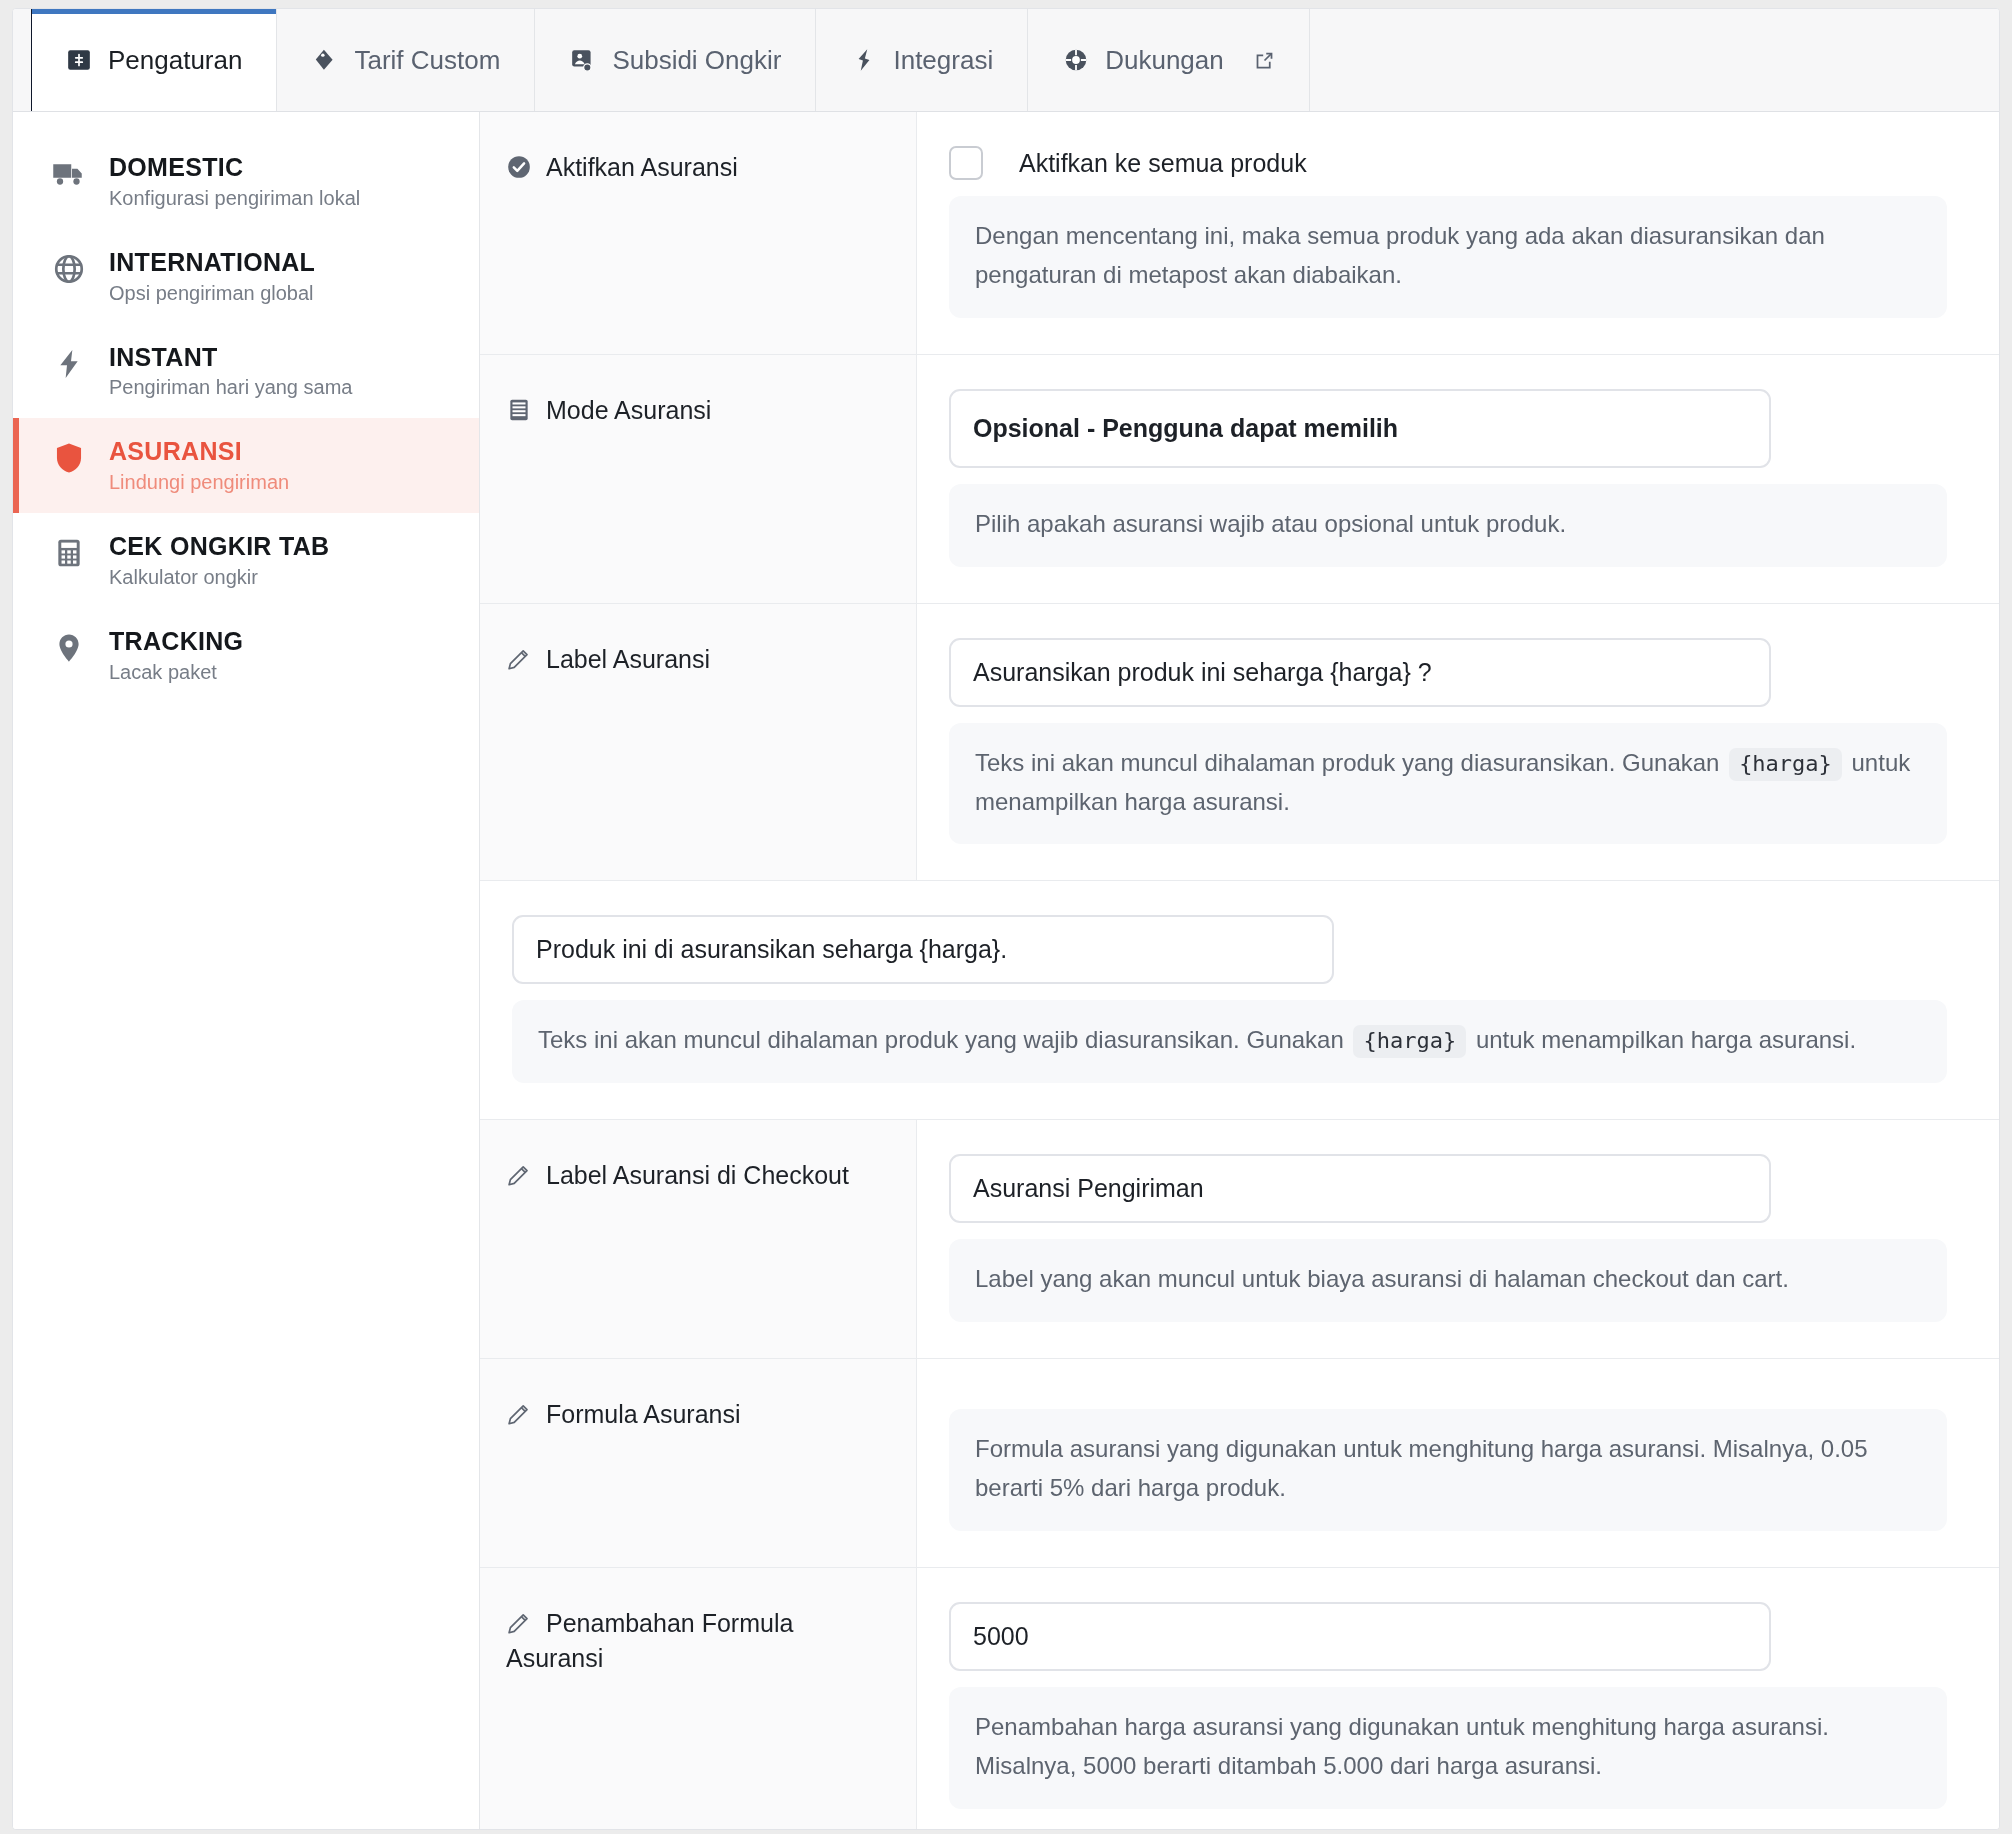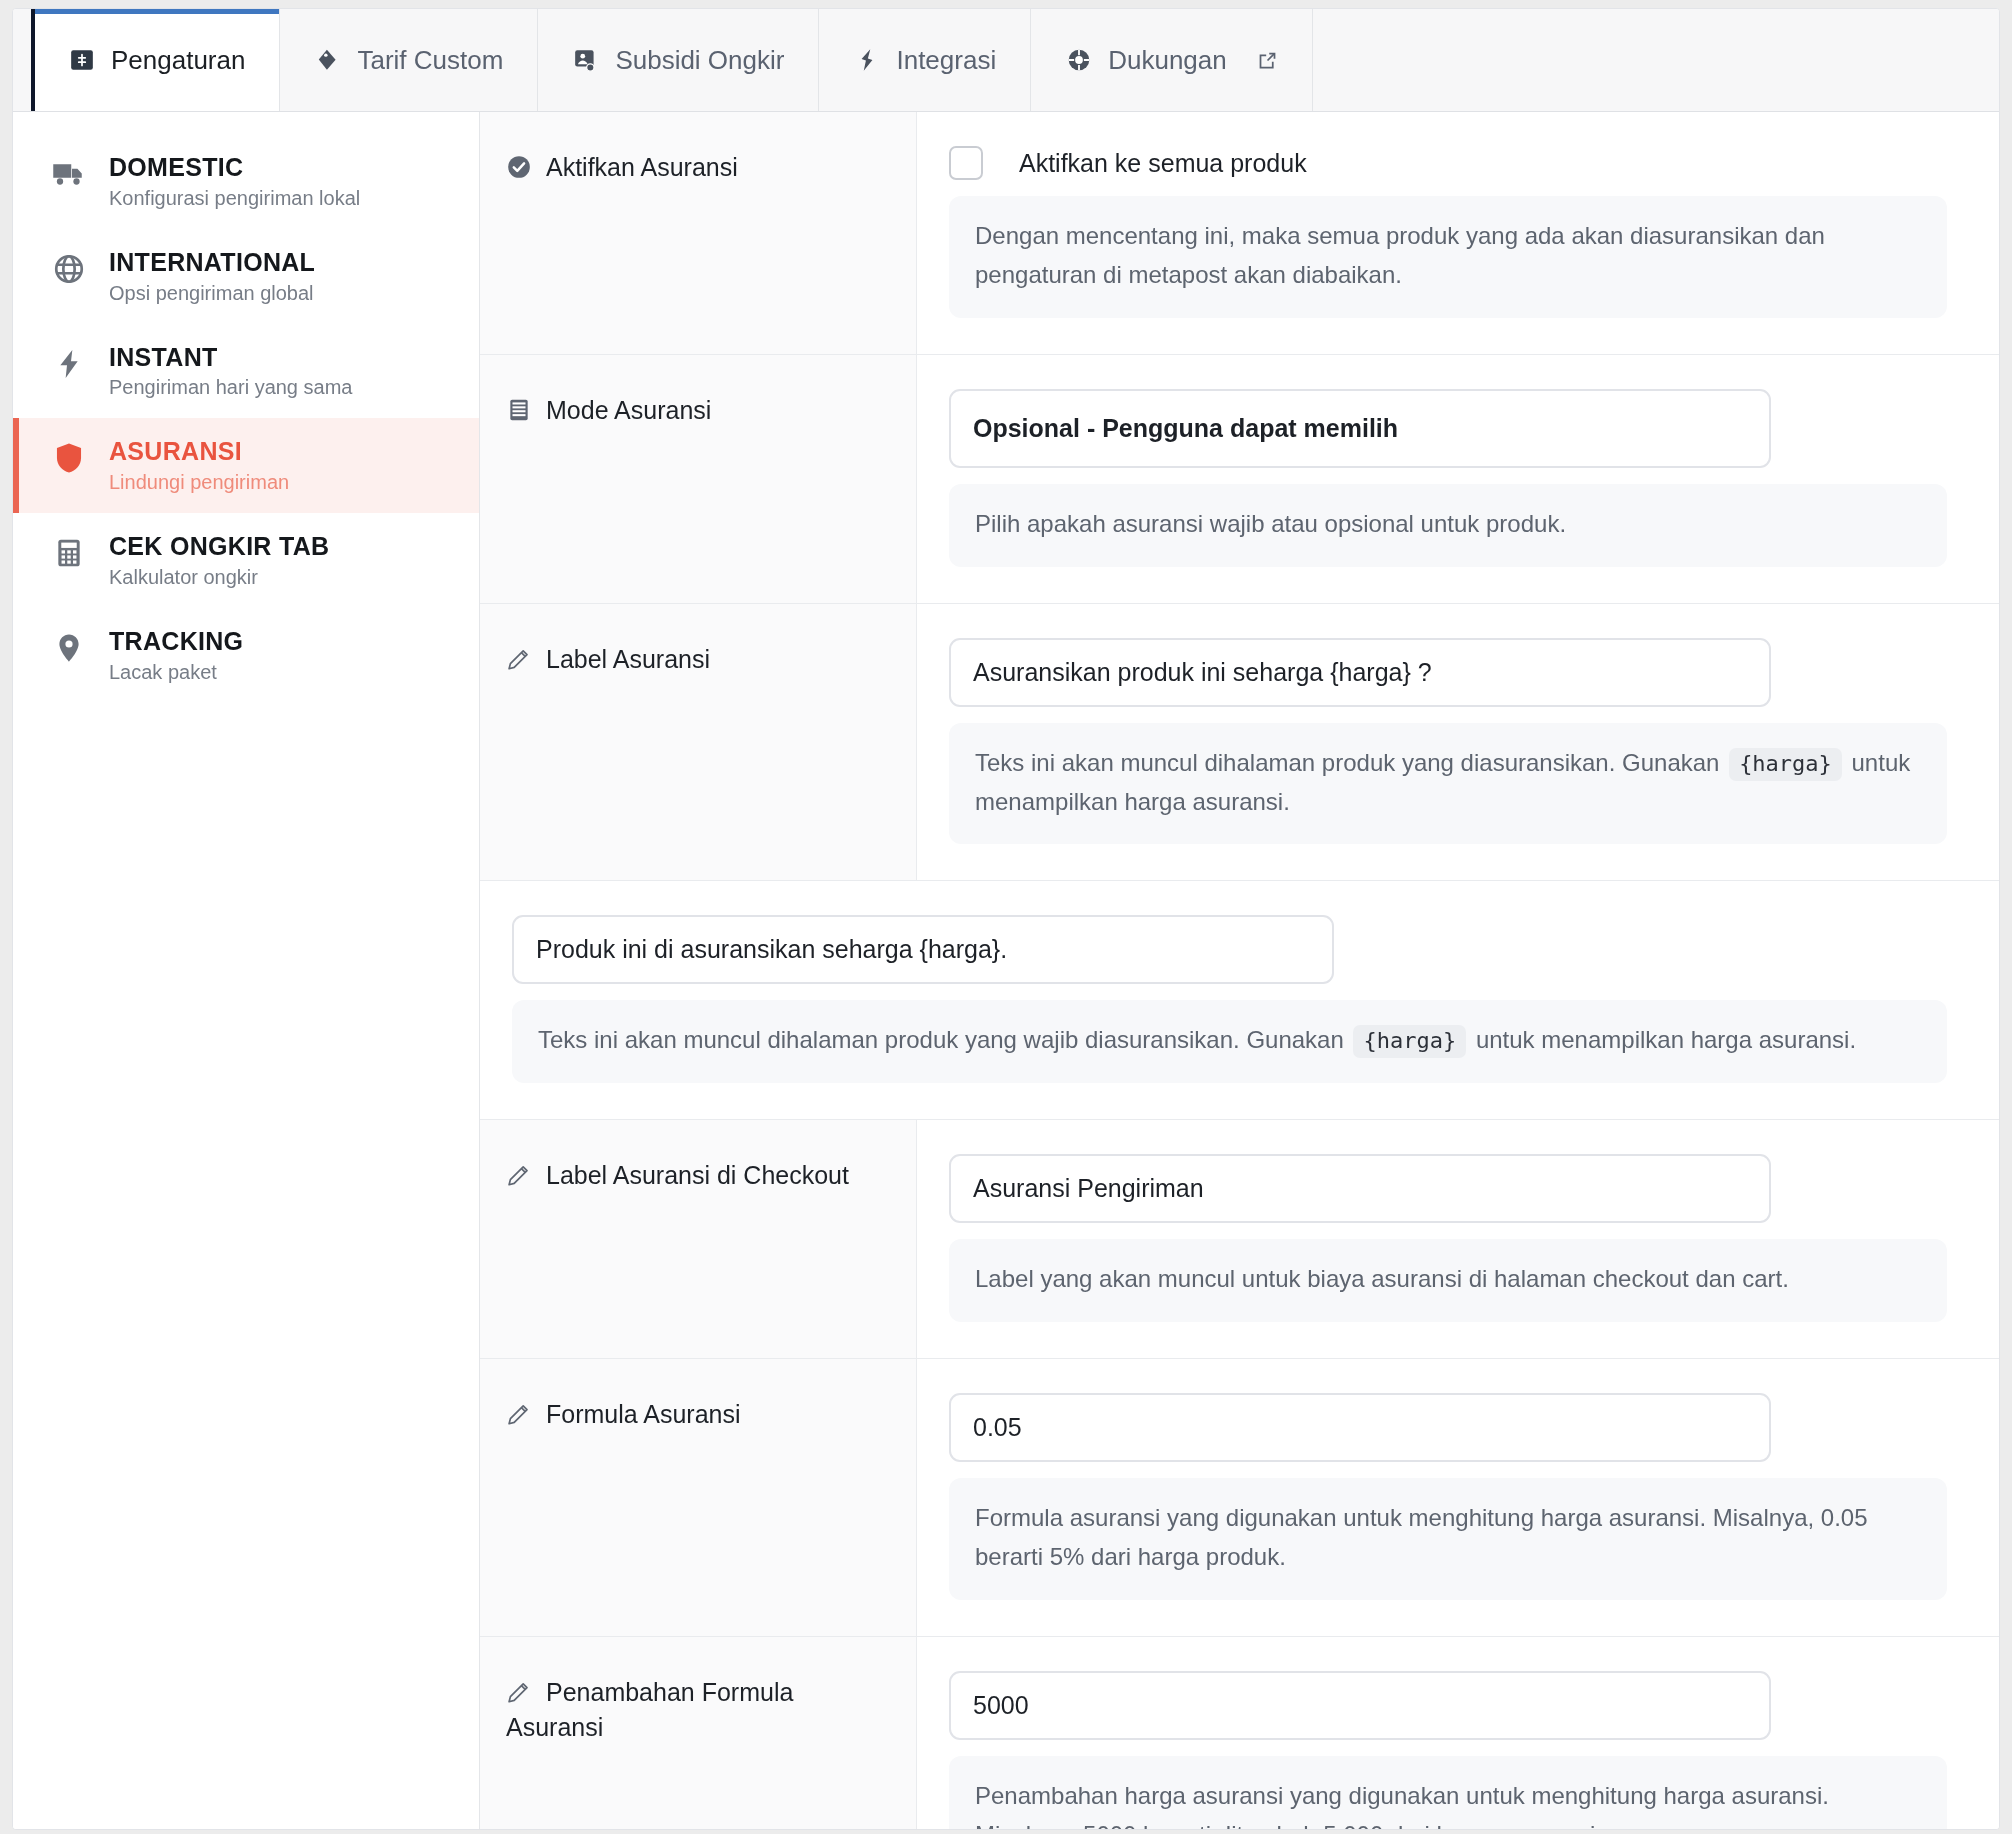--- a/index.html
+++ b/index.html
@@ -37,21 +37,21 @@
     padding: 0 34px;
     font-size: 26px;
     color: #5a6270;
     background: #f7f7f8;
     border-right: 1px solid #e3e5e8;
     border-left: 1px solid transparent;
     cursor: pointer;
     position: relative;
     white-space: nowrap;
   }
-  .tab:first-child { border-left: 4px solid #0f172a; }
+  .tab:first-child { border-left: 1px solid #0f172a; }
   .tab.active {
     background: #ffffff;
     color: #1b1f24;
     box-shadow: inset 0 5px 0 0 #3f77c0;
   }
   .tab .tico { display: inline-flex; width: 26px; height: 26px; align-items: center; justify-content: center; }
   .tab .tico svg { display:block; }
   .ext-ico { margin-left: 14px; display:inline-flex; }
 
   
@@ -441,21 +441,20 @@
             <div class="lbl">
               <span class="lico">
                 <svg width="24" height="24" viewBox="0 0 24 24" fill="none" stroke="currentColor" stroke-width="1.7" stroke-linejoin="round">
                     <path d="M17.2 2.8 21 6.6 8.2 19.4l-5.1 1.3 1.3-5.1z"></path>
                     <path d="M15.4 4.6 19.2 8.4"></path>
                   </svg>
               </span><span>Formula Asuransi</span>
             </div>
           </div>
           <div class="row-field">
-            <input class="inp" type="text" value="0.05" style="">
             <div class="help">Formula asuransi yang digunakan untuk menghitung harga asuransi. Misalnya, 0.05 berarti 5% dari harga produk.</div>
           </div>
         </div>
 
         <div class="row">
           <div class="row-label">
             <div class="lbl">
               <span class="lico">
                 <svg width="24" height="24" viewBox="0 0 24 24" fill="none" stroke="currentColor" stroke-width="1.7" stroke-linejoin="round">
                     <path d="M17.2 2.8 21 6.6 8.2 19.4l-5.1 1.3 1.3-5.1z"></path>

